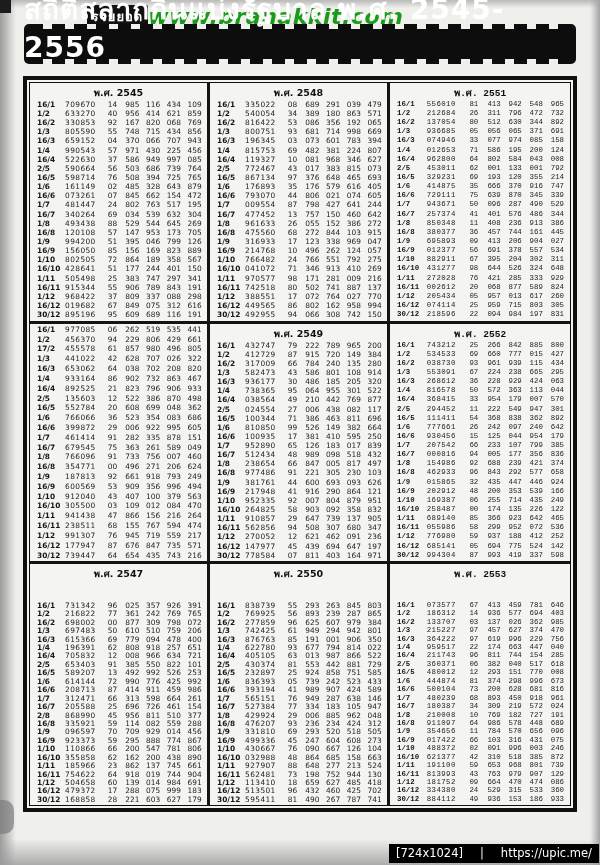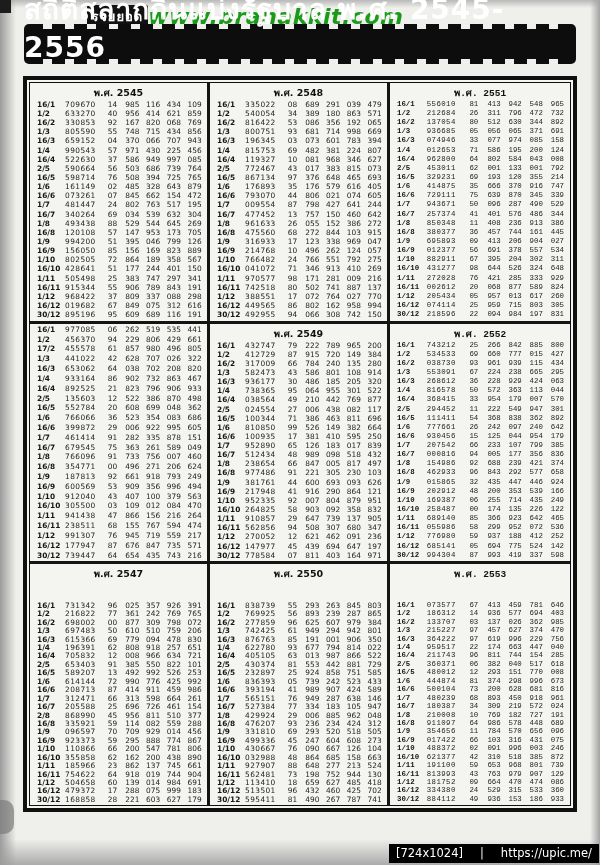--- a/index.html
+++ b/index.html
@@ -1424,21 +1424,21 @@
                 <span class="c-three">759</span>
                 <span class="c-three">206</span>
               </div>
               <div class="row">
                 <span class="c-date">16/3</span>
                 <span class="c-prize">615366</span>
                 <span class="c-two">69</span>
                 <span class="c-three">779</span>
                 <span class="c-three">094</span>
                 <span class="c-three">478</span>
-                <span class="c-three">830</span>
+                <span class="c-three">400</span>
               </div>
               <div class="row">
                 <span class="c-date">1/4</span>
                 <span class="c-prize">196391</span>
                 <span class="c-two">62</span>
                 <span class="c-three">808</span>
                 <span class="c-three">918</span>
                 <span class="c-three">257</span>
                 <span class="c-three">651</span>
               </div>

